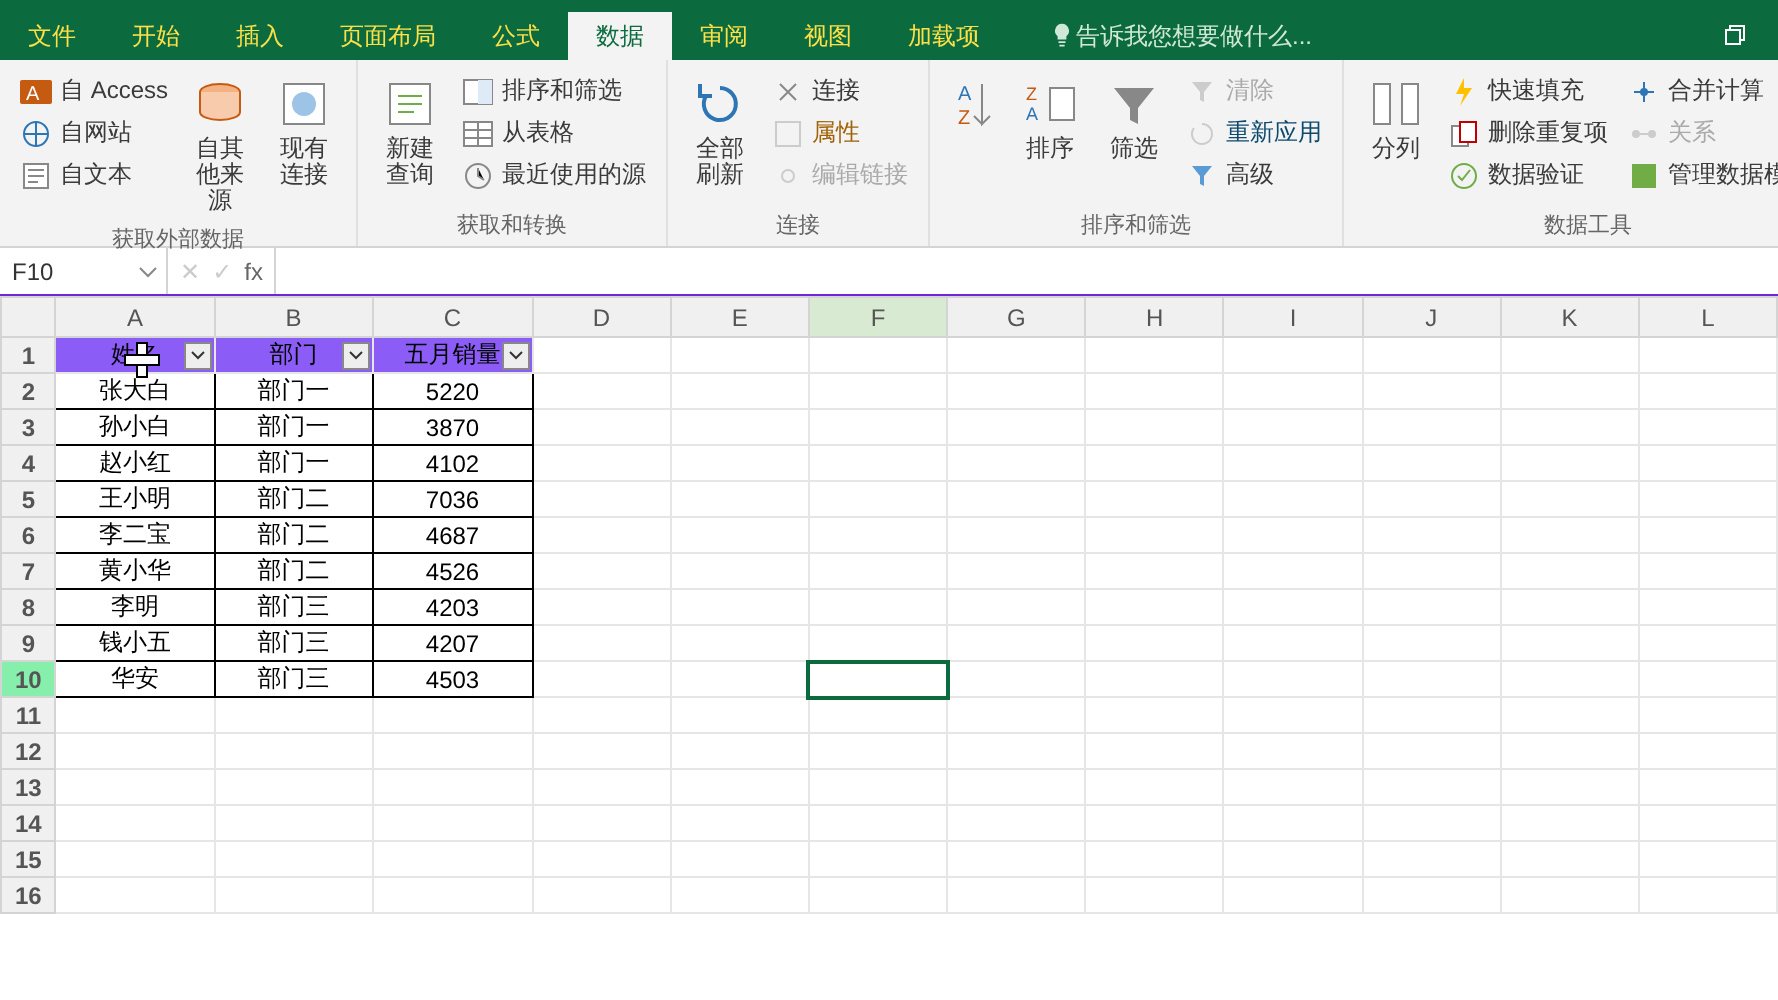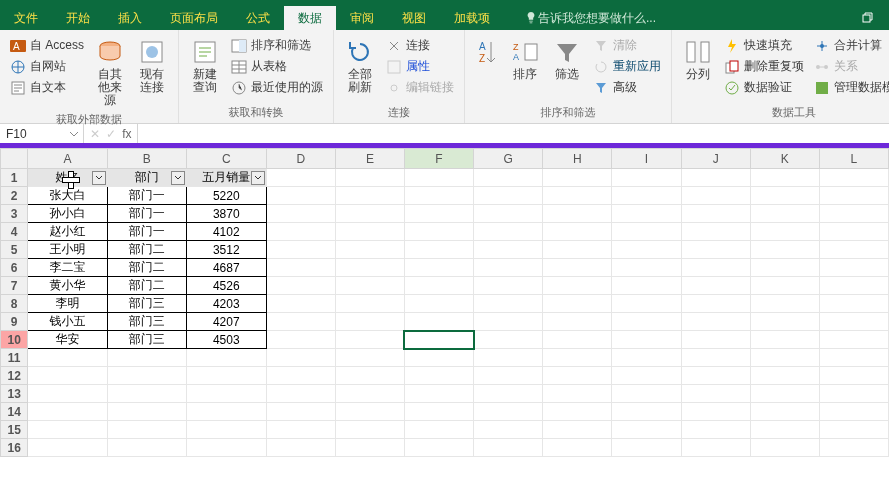--- a/index.html
+++ b/index.html
@@ -23,40 +23,40 @@
   .ribbon .group { border-right: 1px solid #e0e0e0; padding: 2px 8px 0 8px; display:flex; flex-direction:column; }
   .ribbon .group-body { flex:1; display:flex; align-items:flex-start; gap:6px; padding-top:4px;}
   .ribbon .group-label { text-align:center; font-size:11px; color:#666; padding:2px 0 3px; }
   .ribbon .col { display:flex; flex-direction:column; gap:2px; }
   .ribbon .item { display:flex; align-items:center; gap:4px; color:#3b3b3b; font-size:12px; padding:1px 2px; white-space:nowrap; }
   .ribbon .item svg, .ribbon .big svg { flex-shrink:0; }
   .ribbon .big { display:flex; flex-direction:column; align-items:center; gap:2px; font-size:12px; color:#3b3b3b; padding:2px 4px; }
   .ribbon .big .lbl { text-align:center; line-height:1.1; }
   
   
-  .fbar { display:flex; align-items:stretch; border-bottom:5px solid #6d28d9; height:24px; background:#fff;}
+  .fbar { display:flex; align-items:stretch; border-bottom:1px solid #6d28d9; height:24px; background:#fff;}
   .namebox { width:84px; border-right:1px solid #d4d4d4; display:flex; align-items:center; padding:0 6px; color:#333; position:relative;}
   .namebox .dd { position:absolute; right:4px; top:50%; transform:translateY(-50%); }
   .fxsep { display:flex; align-items:center; gap:6px; padding:0 6px; border-right:1px solid #d4d4d4; color:#999;}
   .fxsep .fx { color:#666; }
   .finput { flex:1; padding:0 6px; }
   
   
   .gridwrap { position:relative; background:#fff; }
   table.grid { border-collapse:collapse; table-layout:fixed; }
   .colhead th { background:#f0f0f0; border:1px solid #d4d4d4; font-weight:normal; color:#555; height:20px; font-size:12px; }
   .colhead th.corner { width:28px; background:#f0f0f0; }
   .colhead th.on { background:#d9ead3; }
   .rowhead { background:#f0f0f0; border:1px solid #d4d4d4; text-align:center; color:#555; width:28px; font-size:12px;}
-  .rowhead.on { background:#fca5a5; }
+  .rowhead.on { background:#86efac; }
   td.cell { border:1px solid #e6e6e6; height:18px; padding:0 4px; font-size:12px; text-align:center; color:#000; }
   td.cell.sel { outline:2px solid #0c6b3e; outline-offset:-1px; }
   
   
-  .thdr { background:#e5e5e5; color:#fff; border:1px solid #000; position:relative; font-weight:normal;}
+  .thdr { background:#8b5cf6; color:#fff; border:1px solid #000; position:relative; font-weight:normal;}
   .tdata { border:1px solid #000 !important; }
   .filterbtn { position:absolute; right:1px; top:50%; transform:translateY(-50%); width:14px; height:14px; background:#eee; border:1px solid #888; display:flex; align-items:center; justify-content:center;}
   .filterbtn svg { width:8px; height:8px; }
   .cursor-plus { position:absolute; width:16px; height:16px; pointer-events:none;}
   .cursor-plus::before, .cursor-plus::after { content:""; position:absolute; background:#fff; border:1px solid #000;}
   .cursor-plus::before { left:6px; top:0; width:4px; height:16px;}
   .cursor-plus::after { top:6px; left:0; height:4px; width:16px;}
   
   @media (max-width: 889px) { body { width: 889px; } }
   body { width: 889px; }
@@ -183,21 +183,21 @@
           </svg>
         <span class="lbl">全部刷新</span>
       </div>
       <div class="col">
         <div class="item">
             <svg width="16" height="16">
               <path d="M4 4l8 8M4 12l8-8" stroke="#888"></path>
             </svg>
             <span>连接</span>
           </div>
-        <div class="item" style="color:#1d4ed8">
+        <div class="item" style="color:#a16207">
             <svg width="16" height="16">
               <rect x="2" y="2" width="12" height="12" fill="none" stroke="#ccc"></rect>
             </svg>
             <span>属性</span>
           </div>
         <div class="item" style="color:#aaa">
             <svg width="16" height="16">
               <path d="M5 8a3 3 0 0 1 6 0 3 3 0 0 1-6 0" fill="none" stroke="#ccc"></path>
             </svg>
             <span>编辑链接</span>
@@ -415,21 +415,21 @@
           <td class="cell"></td>
           <td class="cell"></td>
           <td class="cell"></td>
           <td class="cell"></td>
           <td class="cell"></td>
         </tr>
         <tr>
           <th class="rowhead">5</th>
           <td class="cell tdata">王小明</td>
           <td class="cell tdata">部门二</td>
-          <td class="cell tdata">3512</td>
+          <td class="cell tdata">7036</td>
           <td class="cell"></td>
           <td class="cell"></td>
           <td class="cell"></td>
           <td class="cell"></td>
           <td class="cell"></td>
           <td class="cell"></td>
           <td class="cell"></td>
           <td class="cell"></td>
           <td class="cell"></td>
         </tr>

